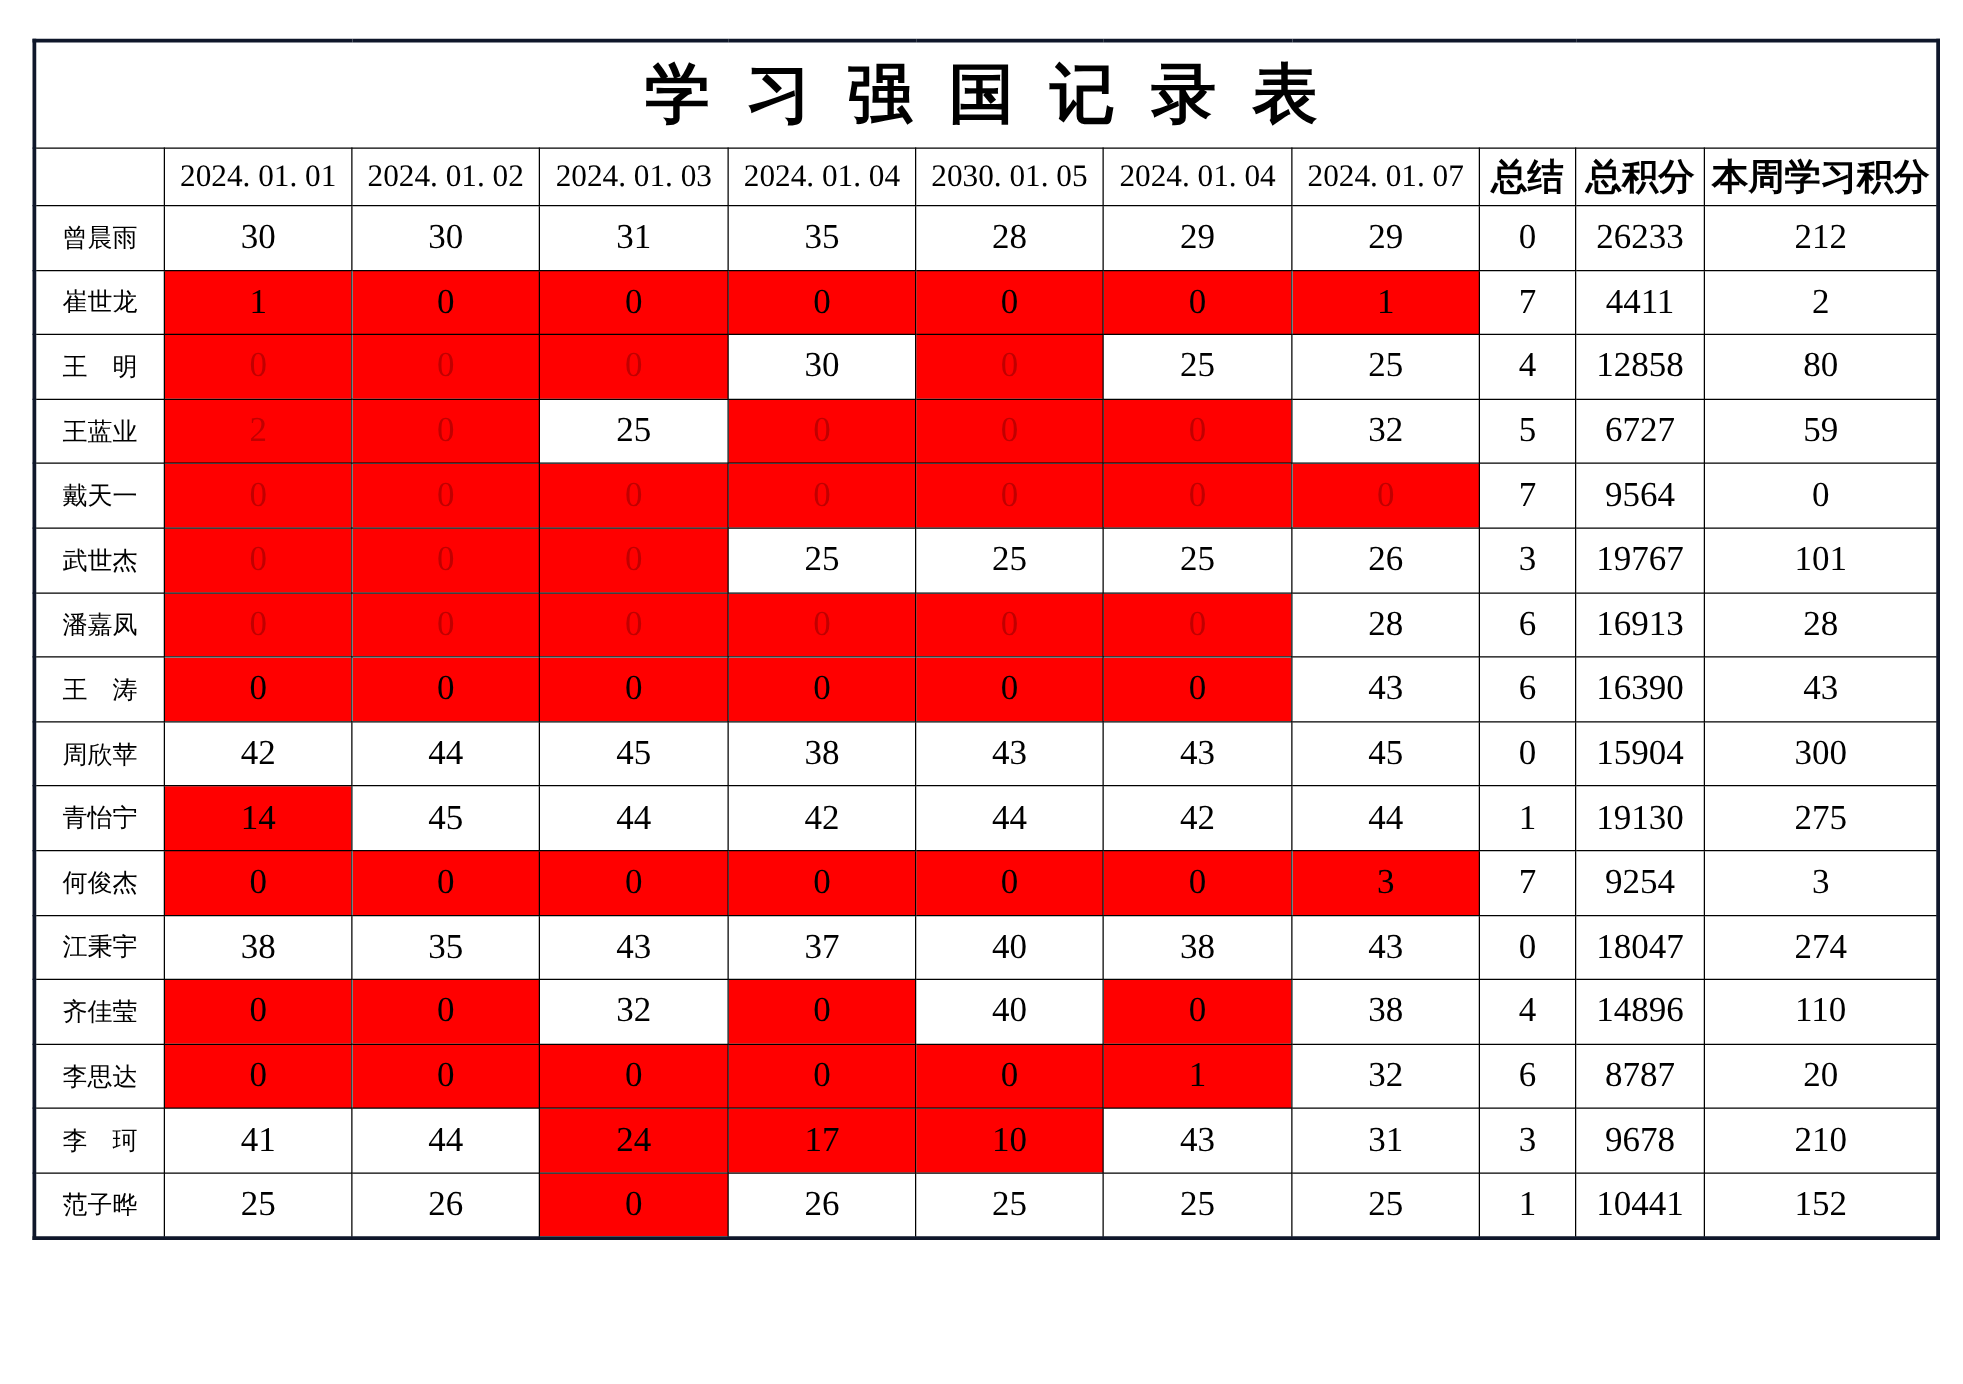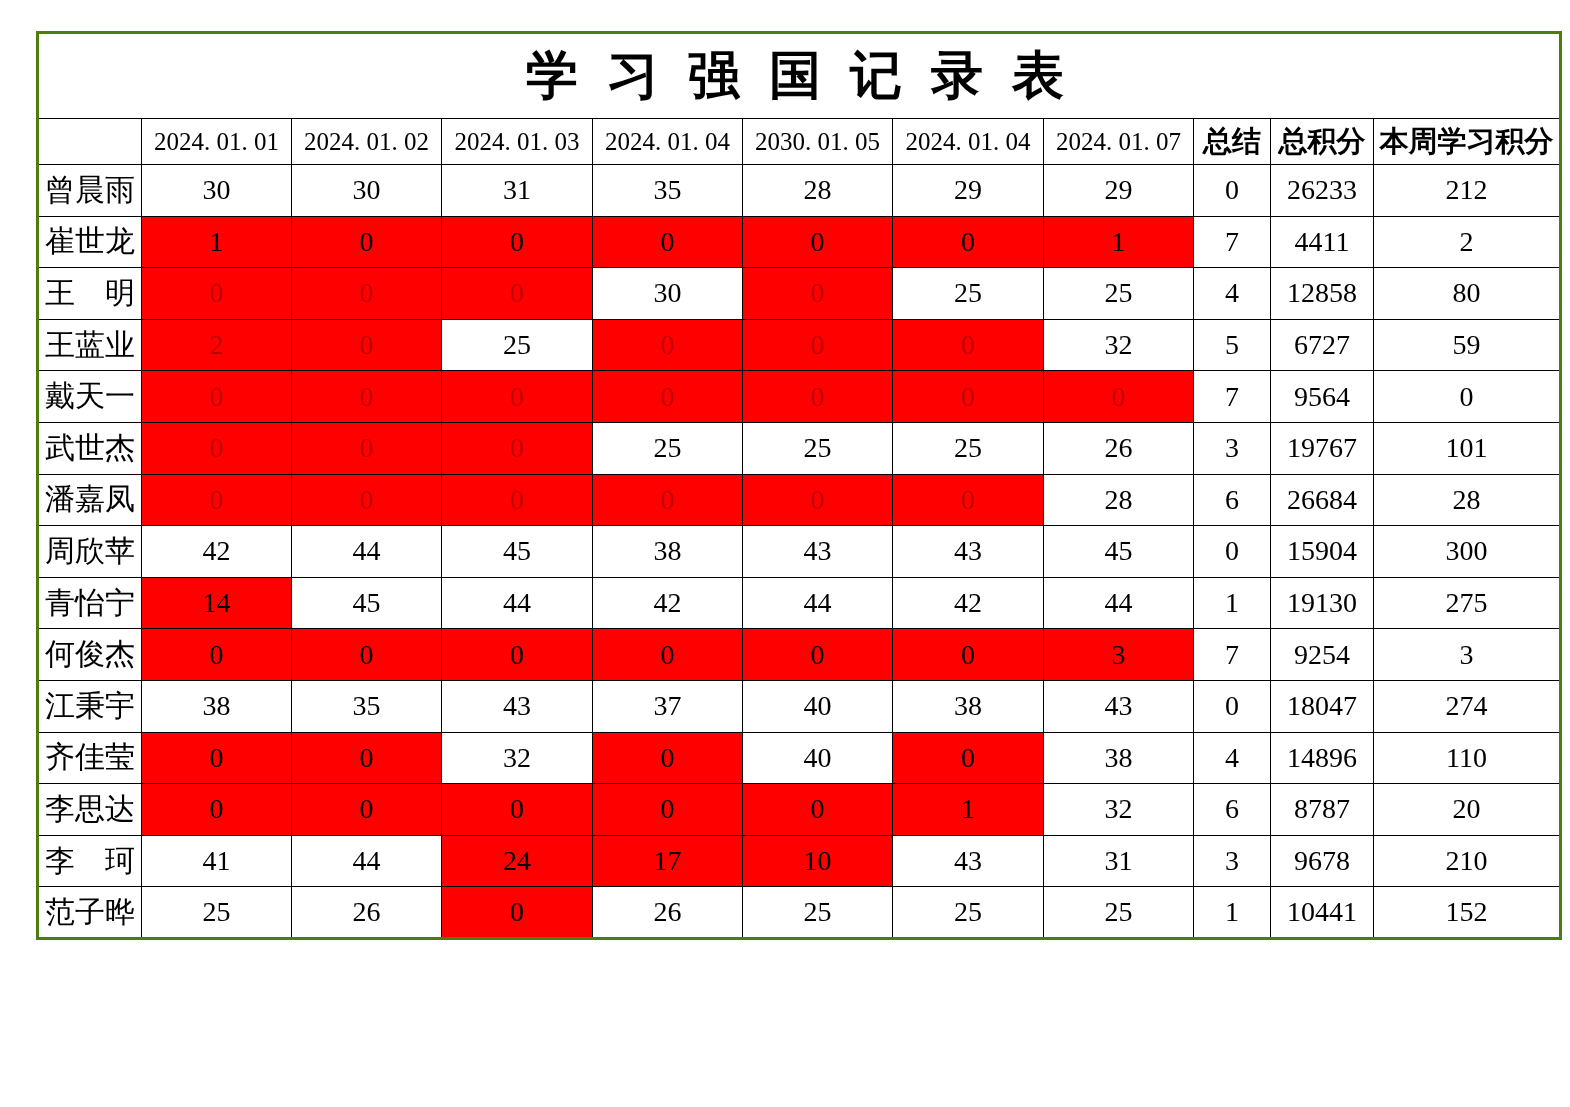--- a/index.html
+++ b/index.html
@@ -1,40 +1,40 @@
 <!DOCTYPE html>
 <html style="--red: #FF0000; --accent: #FF0000; --dim: #C00000;"><head>
 <meta charset="utf-8">
 <style>
   html,body{
     margin:0;padding:0;background:#ffffff;
     width:1570px;height:1107px;overflow:hidden;
     font-family:"Liberation Serif","DejaVu Serif",serif;
   }
   .record-table{
-    position:absolute;left:36px;top:31px;
+    position:absolute;left:26px;top:31px;
     width:1523px;
     border-collapse:collapse;table-layout:fixed;
-    border:3px solid #4d7c0f;
+    border:3px solid #0f172a;
   }
   .record-table td{
     border:1.5px solid #000;
     text-align:center;vertical-align:middle;
     white-space:nowrap;overflow:hidden;
     padding:0;color:#000;
   }
   .title-row td{
     height:84px;border-bottom:1.5px solid #000;
     font-size:52px;font-weight:bold;letter-spacing:8px;
   }
   .header-row td{height:45px;}
   .date-h{font-size:25px;}
   .sum-h{font-size:29px;font-weight:bold;color:var(--accent,#FF0000);}
   #table-body tr{height:51.6px;}
-  .name-cell{font-size:30px;}
+  .name-cell{font-size:20px;}
   .day-cell{font-size:28px;}
   .day-cell.red{background:var(--red,#FF0000);}
   .day-cell.red.dim{color:var(--dim,#C00000);}
   .sum-cell{font-size:28px;color:var(--accent,#FF0000);}
 </style>
 </head>
 <body>
 
 <table class="record-table">
   <colgroup>
@@ -150,22 +150,35 @@
       <tr>
         <td class="name-cell">潘嘉凤</td>
         <td class="day-cell red dim">0</td>
         <td class="day-cell red dim">0</td>
         <td class="day-cell red dim">0</td>
         <td class="day-cell red dim">0</td>
         <td class="day-cell red dim">0</td>
         <td class="day-cell red dim">0</td>
         <td class="day-cell">28</td>
         <td class="sum-cell">6</td>
-        <td class="sum-cell">26684</td>
+        <td class="sum-cell">16913</td>
         <td class="sum-cell">28</td>
+      </tr>
+      <tr>
+        <td class="name-cell">王　涛</td>
+        <td class="day-cell red">0</td>
+        <td class="day-cell red">0</td>
+        <td class="day-cell red">0</td>
+        <td class="day-cell red">0</td>
+        <td class="day-cell red">0</td>
+        <td class="day-cell red">0</td>
+        <td class="day-cell">43</td>
+        <td class="sum-cell">6</td>
+        <td class="sum-cell">16390</td>
+        <td class="sum-cell">43</td>
       </tr>
       <tr>
         <td class="name-cell">周欣苹</td>
         <td class="day-cell">42</td>
         <td class="day-cell">44</td>
         <td class="day-cell">45</td>
         <td class="day-cell">38</td>
         <td class="day-cell">43</td>
         <td class="day-cell">43</td>
         <td class="day-cell">45</td>

